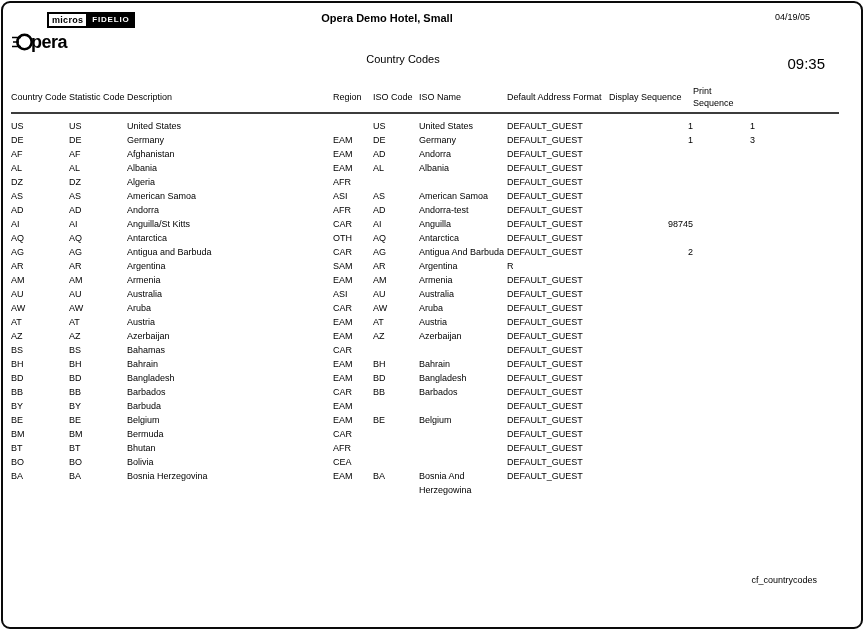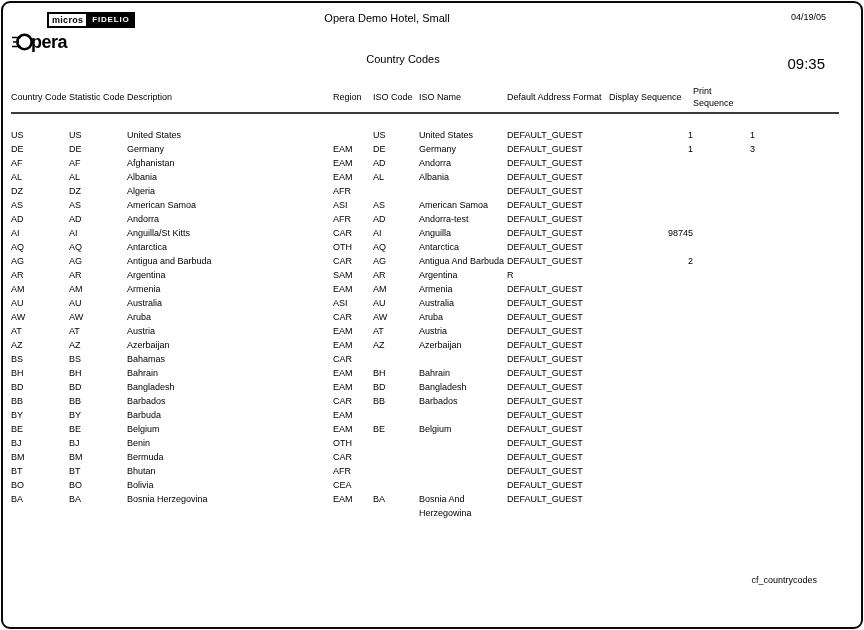--- a/index.html
+++ b/index.html
@@ -64,25 +64,26 @@
     margin-left: -3px;
   }
   
   .hotel-name {
     position: absolute;
     top: 9px;
     left: 0;
     width: 768px;
     text-align: center;
     font-size: 11px;
+    font-weight: bold;
   }
   .report-date {
     position: absolute;
     top: 9px;
-    right: 35px;
+    right: 51px;
     font-size: 9px;
     text-align: center;
   }
   .report-title {
     position: absolute;
     top: 50px;
     left: 0;
     width: 800px;
     text-align: center;
     font-size: 11px;
@@ -111,21 +112,21 @@
     border-bottom: 2px solid #3c3c3c;
     overflow: hidden;
   }
   .report-table td {
     font-size: 9px;
     line-height: 14px;
     padding: 0;
     vertical-align: top;
     overflow: hidden;
   }
-  .report-table tbody tr:first-child td { padding-top: 14px; }
+  .report-table tbody tr:first-child td { padding-top: 5px; }
   .col-cc       { width: 58px; }
   .col-sc       { width: 58px; }
   .col-desc     { width: 206px; }
   .col-region   { width: 40px; }
   .col-isocode  { width: 46px; }
   .col-isoname  { width: 88px; }
   .col-addr     { width: 102px; }
   .col-dispseq  { width: 76px; text-align: right; padding-right: 8px; }
   .col-printseq { width: 60px; text-align: right; padding-right: 2px; margin-left: 12px; }
   .col-fill     { width: 84px; }
@@ -441,32 +442,20 @@
           <td class="col-desc">Belgium</td>
           <td class="col-region">EAM</td>
           <td class="col-isocode">BE</td>
           <td class="col-isoname">Belgium</td>
           <td class="col-addr">DEFAULT_GUEST</td>
           <td class="col-dispseq"></td>
           <td class="col-printseq"></td>
           <td class="col-fill"></td>
         </tr>
         <tr>
-          <td class="col-cc">BJ</td>
-          <td class="col-sc">BJ</td>
-          <td class="col-desc">Benin</td>
-          <td class="col-region">OTH</td>
-          <td class="col-isocode"></td>
-          <td class="col-isoname"></td>
-          <td class="col-addr">DEFAULT_GUEST</td>
-          <td class="col-dispseq"></td>
-          <td class="col-printseq"></td>
-          <td class="col-fill"></td>
-        </tr>
-        <tr>
           <td class="col-cc">BM</td>
           <td class="col-sc">BM</td>
           <td class="col-desc">Bermuda</td>
           <td class="col-region">CAR</td>
           <td class="col-isocode"></td>
           <td class="col-isoname"></td>
           <td class="col-addr">DEFAULT_GUEST</td>
           <td class="col-dispseq"></td>
           <td class="col-printseq"></td>
           <td class="col-fill"></td>

